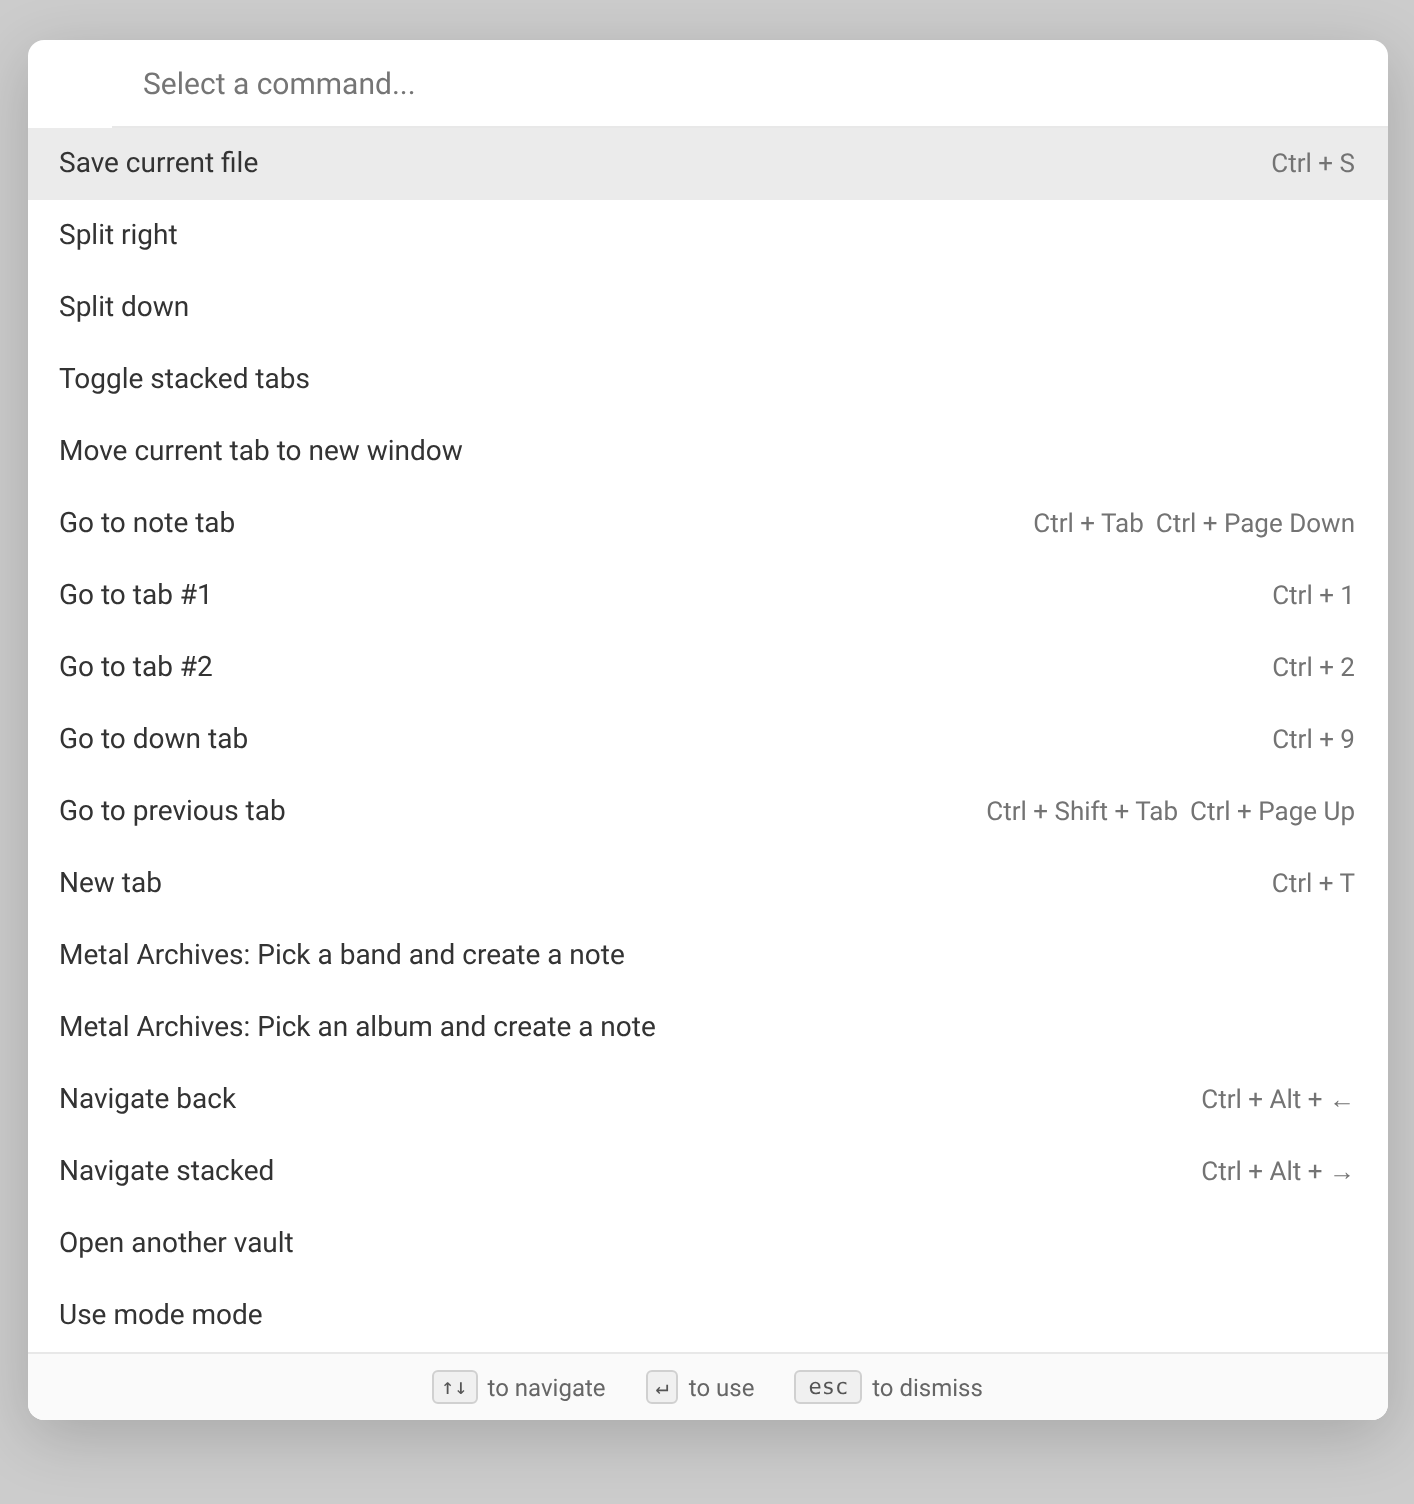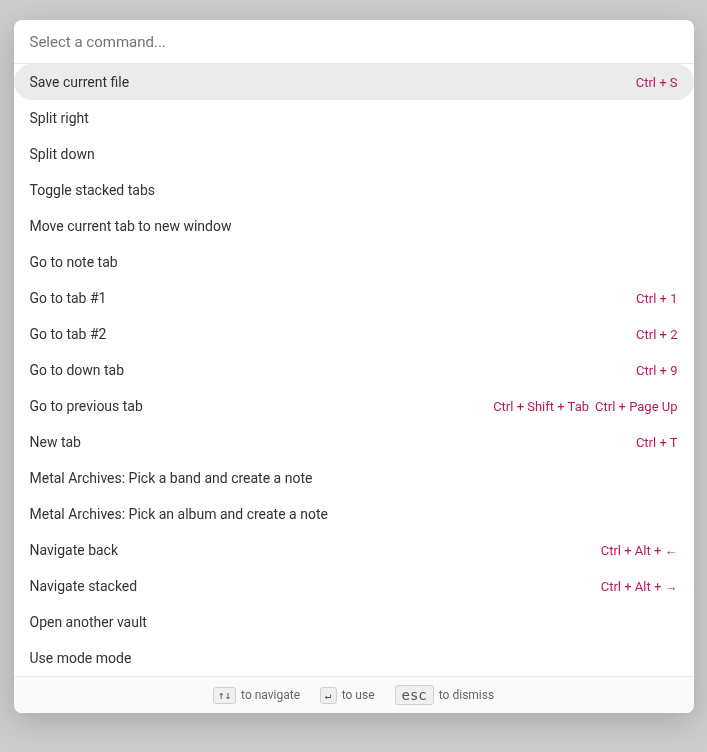--- a/index.html
+++ b/index.html
@@ -35,20 +35,21 @@
       box-shadow: 0 8px 32px rgba(0,0,0,0.18);
       overflow: hidden;
       display: flex;
       flex-direction: column;
       max-height: 720px;
     }
 
     .search-area {
       padding: 12px 16px;
       border-bottom: 1px solid #e8e8e8;
+      margin-left: 42px;
     }
 
     .search-input {
       width: 100%;
       border: none;
       outline: none;
       font-size: 15px;
       color: #999;
       background: transparent;
       font-family: inherit;
@@ -61,40 +62,39 @@
 
     .command-item {
       display: flex;
       align-items: center;
       justify-content: space-between;
       padding: 9px 16px;
       font-size: 14px;
       color: #333;
       cursor: pointer;
       min-height: 36px;
-      border-radius: 18px;
     }
 
     .command-item.selected {
       background: #ebebeb;
     }
 
     .command-label {
       flex: 1;
     }
 
     .shortcut-group {
       display: flex;
       gap: 6px;
       align-items: center;
     }
 
     .shortcut {
       font-size: 13px;
-      color: #be185d;
+      color: #737373;
       white-space: nowrap;
     }
 
     .footer {
       border-top: 1px solid #e8e8e8;
       padding: 8px 16px;
       display: flex;
       align-items: center;
       justify-content: center;
       gap: 20px;
@@ -113,21 +113,21 @@
       font-size: 11px;
       color: #555;
       background: #f0f0f0;
       border: 1px solid #d0d0d0;
       border-radius: 3px;
       padding: 1px 4px;
       font-family: monospace;
     }
 
     .esc-kbd {
-      font-size: 14px;
+      font-size: 11px;
       color: #555;
       background: #f0f0f0;
       border: 1px solid #d0d0d0;
       border-radius: 3px;
       padding: 1px 6px;
       font-family: monospace;
     }
   </style>
 </head>
 <body>
@@ -152,20 +152,24 @@
           <span class="command-label">Split down</span>
         </div>
         <div class="command-item">
           <span class="command-label">Toggle stacked tabs</span>
         </div>
         <div class="command-item">
           <span class="command-label">Move current tab to new window</span>
         </div>
         <div class="command-item">
           <span class="command-label">Go to note tab</span>
+          <div class="shortcut-group">
+            <span class="shortcut">Ctrl + Tab</span>
+            <span class="shortcut">Ctrl + Page Down</span>
+          </div>
         </div>
         <div class="command-item">
           <span class="command-label">Go to tab #1</span>
           <div class="shortcut-group">
             <span class="shortcut">Ctrl + 1</span>
           </div>
         </div>
         <div class="command-item">
           <span class="command-label">Go to tab #2</span>
           <div class="shortcut-group">

